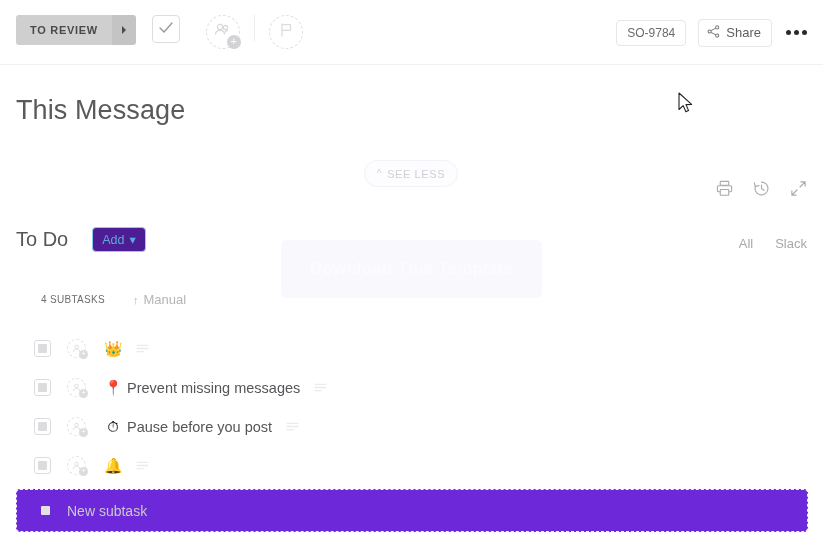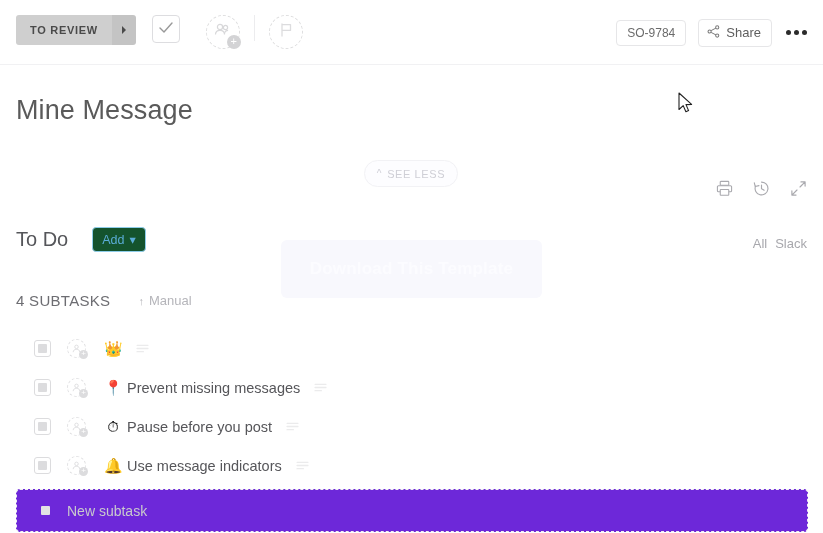--- a/index.html
+++ b/index.html
@@ -113,49 +113,49 @@
 
   
   .todo-row {
     position: absolute; left: 16px; top: 227px;
     display: flex; align-items: center; gap: 24px;
   }
   .todo-label { font-size: 20px; color: #55565a; }
   .add-btn {
     border: 1px solid #8ecdea; border-radius: 4px;
     color: #5aacd6; font-size: 12.5px;
-    padding: 4px 9px; background: #14532d;
+    padding: 4px 9px; background: #4c1d95;
     display: flex; align-items: center; gap: 5px;
     cursor: pointer;
   }
 
   .allmine {
     position: absolute; right: 16px; top: 236px;
-    display: flex; align-items: center; gap: 8px;
+    display: flex; align-items: center; gap: 22px;
     font-size: 13px; color: #a8a8ad;
   }
   .allmine span { cursor: pointer; }
 
   
   .watermark {
     position: absolute; left: 281px; top: 240px;
     width: 261px; height: 58px; border-radius: 6px;
     background: #f8f8fd;
     display: flex; align-items: center; justify-content: center;
     font-size: 17px; font-weight: bold; color: #fcfcff;
     letter-spacing: 0.2px;
     cursor: pointer;
   }
 
   
   .subtask-meta {
     position: absolute; left: 16px; top: 292px;
     display: flex; align-items: center; gap: 28px;
   }
-  .subtask-count { font-size: 15px; color: #6d6d72; letter-spacing: 0.3px; }
+  .subtask-count { font-size: 10px; color: #6d6d72; letter-spacing: 0.3px; margin-left: 25px; }
   .sort-mode { font-size: 13px; color: #b5b5ba; display: flex; align-items: center; gap: 5px; cursor: pointer; }
   .sort-mode .arr { font-size: 11px; color: #b5b5ba; }
 
   
   .subtasks { position: absolute; left: 0; top: 329px; width: 823px; }
   .subtask {
     height: 39px; display: flex; align-items: center;
     padding-left: 34px;
   }
   .cbx {
@@ -258,21 +258,21 @@
       <span>Share</span>
     </div>
     <div class="dots">
         <i></i>
         <i></i>
         <i></i>
       </div>
   </div>
 </div>
 
-<h1 class="task-title">Mine Message</h1>
+<h1 class="task-title">This Message</h1>
 
 <div class="see-less">
   <span class="chev">^</span>
   <span>SEE LESS</span>
 </div>
 
 <div class="icon-row">
   <span class="ic">
     <svg width="17" height="17" viewBox="0 0 18 18">
       <rect x="4.5" y="1.5" width="9" height="4" rx="0.6" fill="none" stroke="#a9a9ae" stroke-width="1.15"></rect>
@@ -384,21 +384,20 @@
         <i></i>
       </span>
     <span class="avatar">
         <svg width="11" height="11" viewBox="0 0 12 12">
           <circle cx="6" cy="4.2" r="1.9" fill="none" stroke="#dcdcde" stroke-width="1"></circle>
           <path d="M2.4 10 c0-2.2 1.6-3.1 3.6-3.1 s3.6 0.9 3.6 3.1" fill="none" stroke="#dcdcde" stroke-width="1"></path>
         </svg>
         <span class="mini-plus">+</span>
       </span>
     <span class="st-emoji">🔔</span>
-    <span class="st-name">Use message indicators</span>
     <span class="st-desc">
         <svg width="13" height="9" viewBox="0 0 14 10">
           <path d="M1 1.5 H13 M1 5 H13 M1 8.5 H8" stroke="#d3d3d6" stroke-width="1.6" stroke-linecap="round"></path>
         </svg>
       </span>
   </div>
 </div>
 
 <div class="new-subtask">
   <span class="ph-box"></span>

